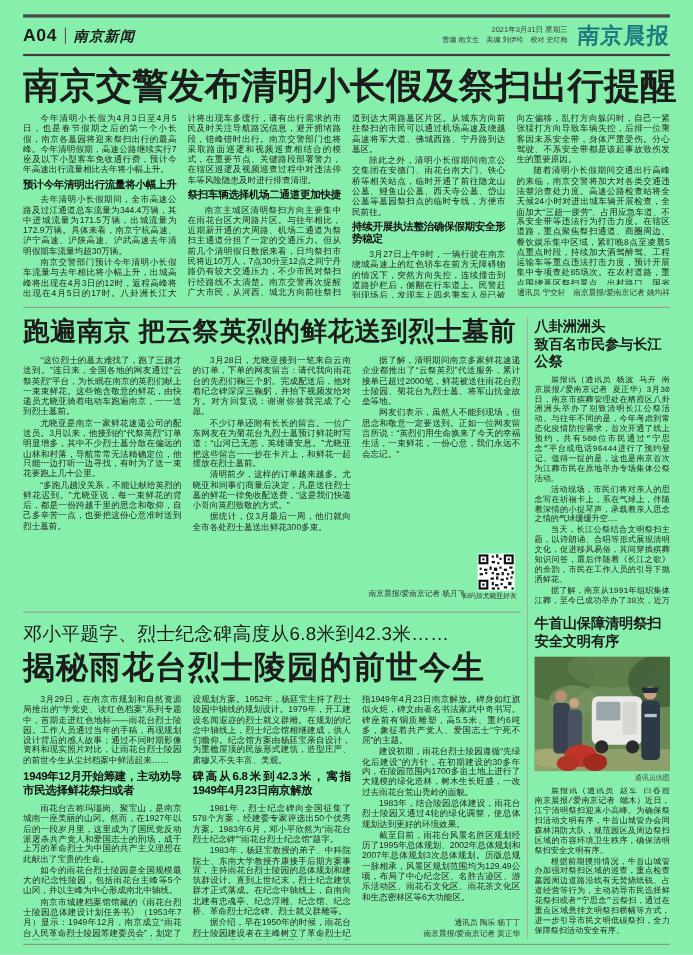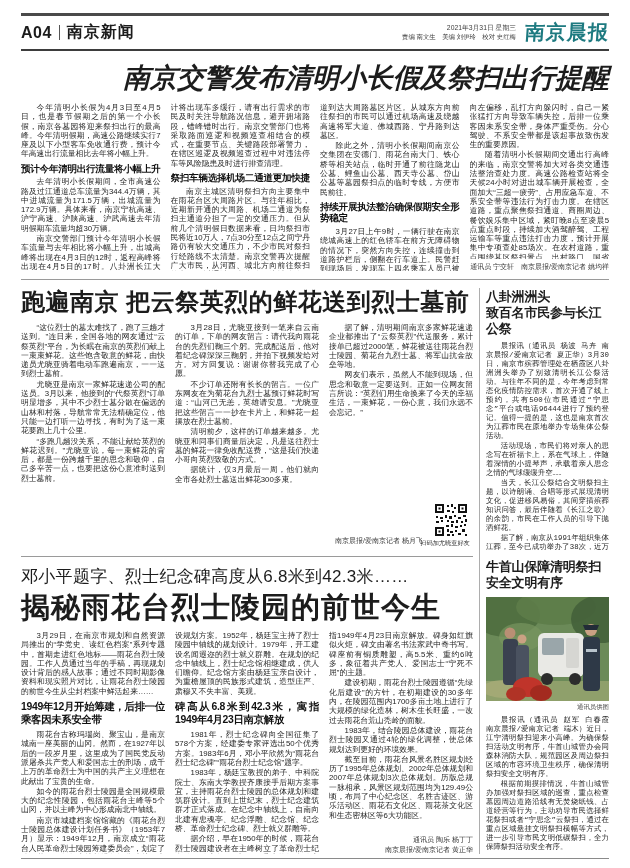--- a/index.html
+++ b/index.html
@@ -1,44 +1,44 @@
 <!DOCTYPE html>
 <html><head>
 <meta charset="utf-8">
 <style>
   html,body{margin:0;padding:0;}
   body{background:#e8e8e6;font-family:"Liberation Sans",sans-serif;-webkit-font-smoothing:antialiased;}
-  .page{position:relative;width:630px;height:868px;margin:0 auto;background:#ffffff;box-sizing:border-box;padding:0 21px;overflow:hidden;color:#1c1c1c;}
+  .page{position:relative;width:630px;height:868px;margin:0 auto;background:#86efac;box-sizing:border-box;padding:0 21px;overflow:hidden;color:#1c1c1c;}
   
   .top-rule{margin-top:13px;height:3px;background:#4a4a4a;}
   .pg-header{display:flex;justify-content:space-between;align-items:center;height:33px;}
   .hdr-left{display:flex;align-items:center;gap:7px;}
   .pageno{font-size:16px;font-weight:700;letter-spacing:.5px;}
   .hdr-bar{width:1px;height:15px;background:#555;}
-  .section{font-size:16px;font-weight:700;letter-spacing:1px;}
+  .section{font-size:13px;font-weight:700;letter-spacing:1px;font-style:italic;}
   .hdr-right{display:flex;align-items:center;gap:9px;}
   .hdr-meta{text-align:right;color:#3c3c3c;line-height:8.5px;}
   .hdr-date{font-size:6.8px;}
   .hdr-credits{font-size:6.4px;}
   .masthead{font-family:"DejaVu Serif",serif;font-weight:700;font-size:20px;color:#1e7a80;transform:skewX(-4deg);letter-spacing:1px;}
   .hdr-rule{height:2px;background:#3d3d3d;}
   
   .bodytext{font-size:7.8px;line-height:9.3px;text-align:justify;color:#262626;}
   .p{text-indent:2em;margin:0 0 1px 0;}
   .p.noind{text-indent:0;}
   .subhead{font-weight:700;font-size:9.6px;line-height:11.5px;letter-spacing:-.3px;color:#111;margin:4px 0 3px;text-indent:0;}
   .subhead.big{font-size:10.4px;line-height:12.5px;margin:5px 0 4px;}
   .byline{text-align:right;font-size:7px;color:#333;margin-top:3px;text-indent:0;}
   .cols{display:flex;gap:10px;overflow:hidden;}
   .col{flex:1;min-width:0;overflow:hidden;}
   .colflex{display:flex;flex-direction:column;}
   .colflex .fill{flex:1;overflow:hidden;}
   .rule-gray{height:1px;background:#9a9a9a;}
   
-  .a1-headline{font-size:27px;font-weight:900;text-align:right;line-height:42px;height:42px;margin-top:6px;letter-spacing:0;white-space:nowrap;font-style:italic;}
+  .a1-headline{font-size:33px;font-weight:900;text-align:center;line-height:42px;height:42px;margin-top:6px;letter-spacing:0;white-space:nowrap;}
   .a1-body{height:168px;margin-top:4px;}
   
   .main-row{display:flex;height:568px;margin-top:0;}
   .main-left{width:452px;display:flex;flex-direction:column;}
   .vdiv{width:1px;background:#adadad;margin:2px 6px 0 6px;}
   .main-right{flex:1;display:flex;flex-direction:column;min-width:0;}
   
   .a2-headline{font-size:24px;font-weight:900;letter-spacing:.5px;line-height:28px;margin:2px 0 7px;white-space:nowrap;}
   .a2-body{height:224px;}
   .qr-row{display:flex;align-items:flex-end;gap:5px;margin-top:4px;}
@@ -198,21 +198,21 @@
       </div>
 
       <div class="sep2"></div>
 
       <div style="display:flex;flex-direction:column;flex:1;min-height:0;">
         <div class="a5-kicker">邓小平题字、烈士纪念碑高度从6.8米到42.3米……</div>
         <div class="a5-headline">揭秘雨花台烈士陵园的前世今生</div>
         <div class="cols bodytext a5-body">
           <div class="col">
             <p class="p">3月29日，在南京市规划和自然资源局推出的“学党史、读红色档案”系列专题中，首期走进红色地标——雨花台烈士陵园。工作人员通过当年的手稿，再现规划设计背后的感人故事；通过不同时期影像资料和现实照片对比，让雨花台烈士陵园的前世今生从尘封档案中鲜活起来……</p>
-            <p class="subhead big">1949年12月开始筹建，后排一位乘客因未系安全带</p>
+            <p class="subhead big">1949年12月开始筹建，主动劝导市民选择鲜花祭扫或者</p>
             <p class="p">雨花台古称玛瑙岗、聚宝山，是南京城南一座美丽的山冈。然而，在1927年以后的一段岁月里，这里成为了国民党反动派屠杀共产党人和爱国志士的刑场，成千上万的革命烈士为中国的共产主义理想在此献出了宝贵的生命。</p>
             <p class="p">如今的雨花台烈士陵园是全国规模最大的纪念性陵园，包括雨花台主峰等5个山冈，并以主峰为中心形成南北中轴线。</p>
             <p class="p">南京市城建档案馆馆藏的《雨花台烈士陵园总体建设计划任务书》（1953年7月）显示：1949年12月，南京成立“雨花台人民革命烈士陵园筹建委员会”，划定了陵园范围，征收土地并进行绿化造林。由筹委会副主任、著名建筑大师杨廷宝教授主持，着手制定陵园总体建</p>
           </div>
           <div class="col">
             <p class="p noind">设规划方案。1952年，杨廷宝主持了烈士陵园中轴线的规划设计。1979年，开工建设名闻遐迩的烈士就义群雕。在规划的纪念中轴线上，烈士纪念馆相继建成，供人们瞻仰。纪念馆方案由杨廷宝亲自设计，为重檐屋顶的民族形式建筑，造型庄严、肃穆又不失丰富、美观。</p>
             <p class="subhead big">碑高从6.8米到42.3米，寓指1949年4月23日南京解放</p>
             <p class="p">1981年，烈士纪念碑向全国征集了578个方案，经建委专家评选出50个优秀方案。1983年6月，邓小平欣然为“雨花台烈士纪念碑”“雨花台烈士纪念馆”题字。</p>
             <p class="p">1983年，杨廷宝教授的弟子、中科院院士、东南大学教授齐康接手后期方案事宜，主持雨花台烈士陵园的总体规划和建筑群设计。直到上世纪末，烈士纪念建筑群才正式落成。在纪念中轴线上，自南向北建有忠魂亭、纪念浮雕、纪念馆、纪念桥、革命烈士纪念碑、烈士就义群雕等。</p>
             <p class="p">据介绍，早在1950年的时候，雨花台烈士陵园建设者在主峰树立了革命烈士纪念碑，碑高仅6.8米。而重建的纪念碑高42.3米，寓</p>

